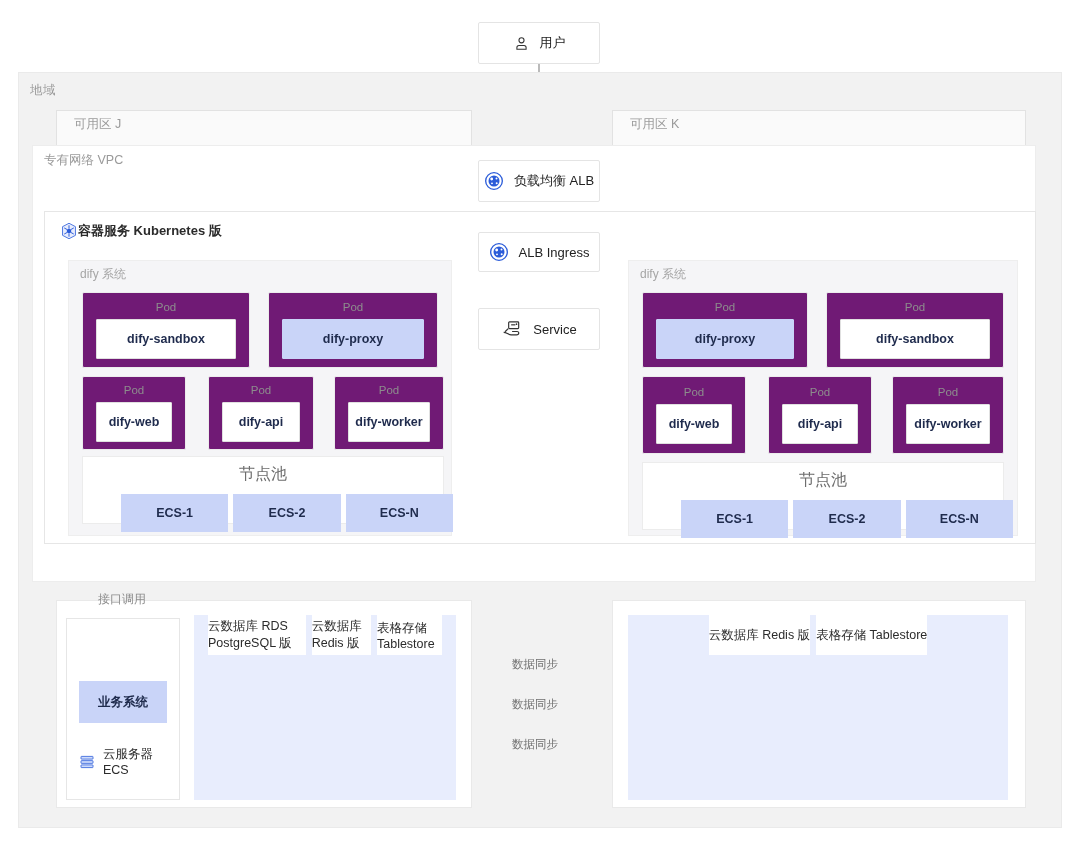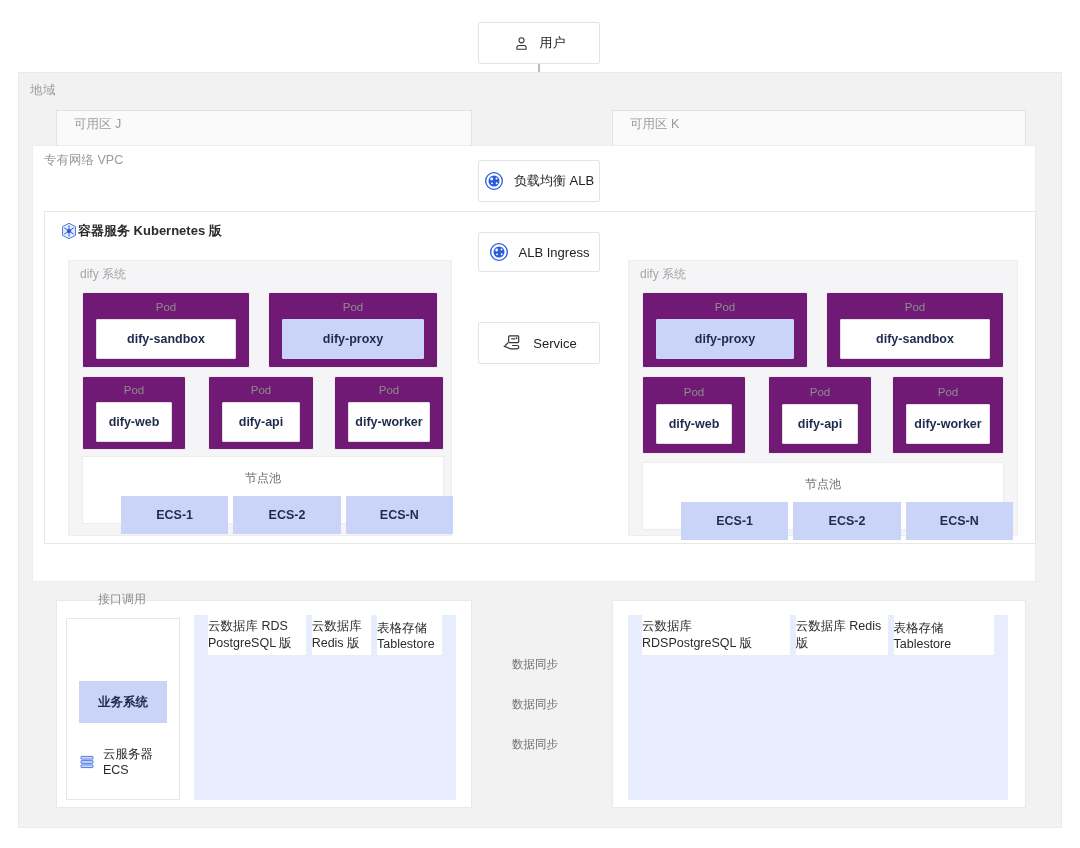--- a/index.html
+++ b/index.html
@@ -70,41 +70,41 @@
     font-size:12.5px;color:#1f2b4d;font-weight:600;
     border:1px solid #e0e0e0;background:#ffffff;border-radius:1px;
   }
   .pod-inner.hi{background:#c9d4f8;border-color:#c9d4f8;}
 
   
   .nodepool{
     background:#ffffff;border:1px solid #ececec;
     display:flex;flex-direction:column;align-items:center;
   }
-  .np-title{font-size:12px;color:#6e6e6e;margin-top:13px;margin-bottom:9px;}
+  .np-title{font-size:16px;color:#6e6e6e;margin-top:7px;margin-bottom:9px;}
   .np-row{display:flex;gap:0px;width:calc(100% - 28px);justify-content:space-between;padding-left:48px;}
   .ecs{
     flex:1;height:36px;background:#c9d4f8;
     display:flex;align-items:center;justify-content:center;
     font-size:12.5px;color:#1f2b4d;font-weight:600;
     border:1px solid #c9d4f8;
   }
   .ecs + .ecs{margin-left:5px;}
 
   
   .cbox{
     background:#ffffff;border:1px solid #e4e4e4;border-radius:2px;
     display:flex;align-items:center;justify-content:center;gap:10px;
     font-size:13px;color:#222;
     box-shadow:0 0 0 0 rgba(0,0,0,0);
   }
   .user{left:478px;top:22px;width:122px;height:42px;}
   .alb{left:478px;top:160px;width:122px;height:42px;}
   .ingress{left:478px;top:232px;width:122px;height:40px;}
-  .service{left:478px;top:322px;width:122px;height:42px;}
+  .service{left:478px;top:308px;width:122px;height:42px;}
 
   
   .bz{background:#ffffff;border:1px solid #e9e9e9;}
   .bz-j{left:56px;top:600px;width:416px;height:208px;}
   .bz-k{left:612px;top:600px;width:414px;height:208px;}
 
   .ifcall{left:98px;top:591px;font-size:12px;color:#8d8d8d;}
 
   .biz-card{
     left:66px;top:618px;width:114px;height:182px;
@@ -343,21 +343,20 @@
     </div>
   </div>
 
   <div class="abs dbgroup db-j">
     <div class="db-row">云数据库 RDS  PostgreSQL 版</div>
     <div class="db-row">云数据库 Redis 版</div>
     <div class="db-row">表格存储 Tablestore</div>
   </div>
 
   <div class="abs dbgroup db-k">
-    <div class="db-row">云数据库 RDSPostgreSQL 版</div>
     <div class="db-row">云数据库 Redis 版</div>
     <div class="db-row">表格存储 Tablestore</div>
   </div>
 
   <div class="abs sync-label" style="left:512px;top:657px;">数据同步</div>
   <div class="abs sync-label" style="left:512px;top:697px;">数据同步</div>
   <div class="abs sync-label" style="left:512px;top:737px;">数据同步</div>
 
 </div>
 

